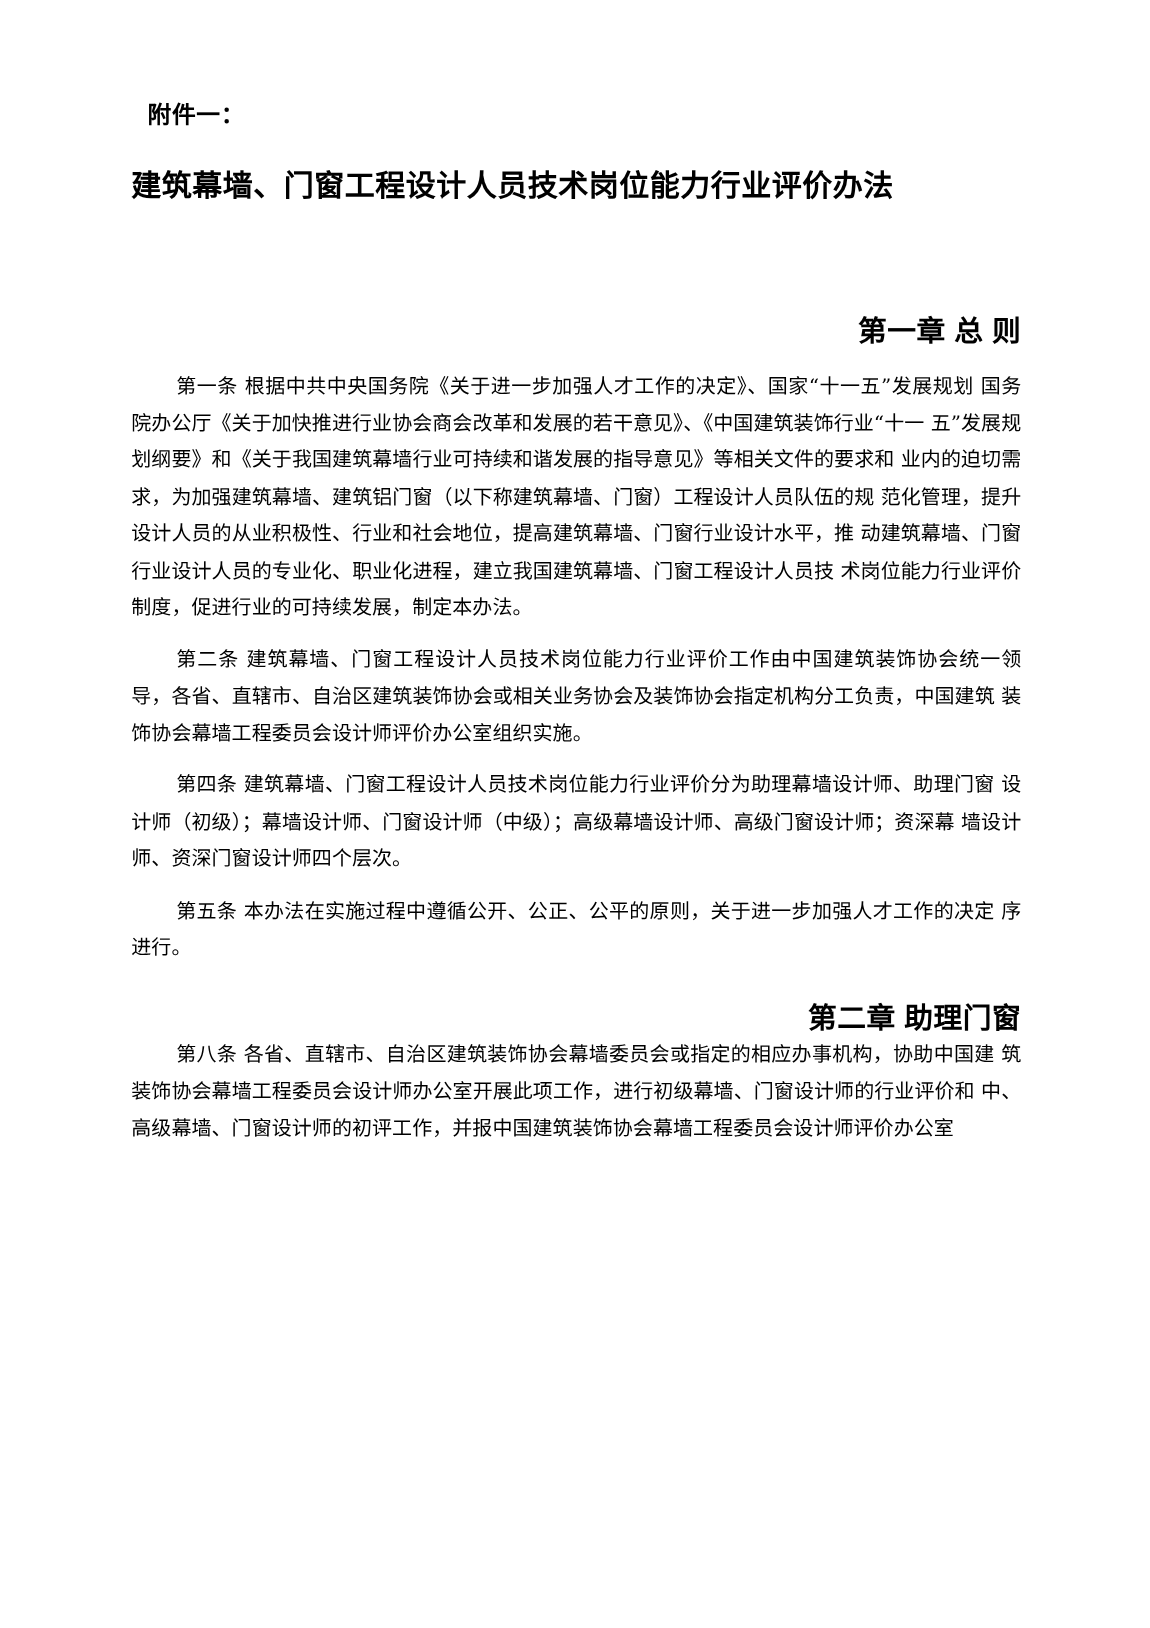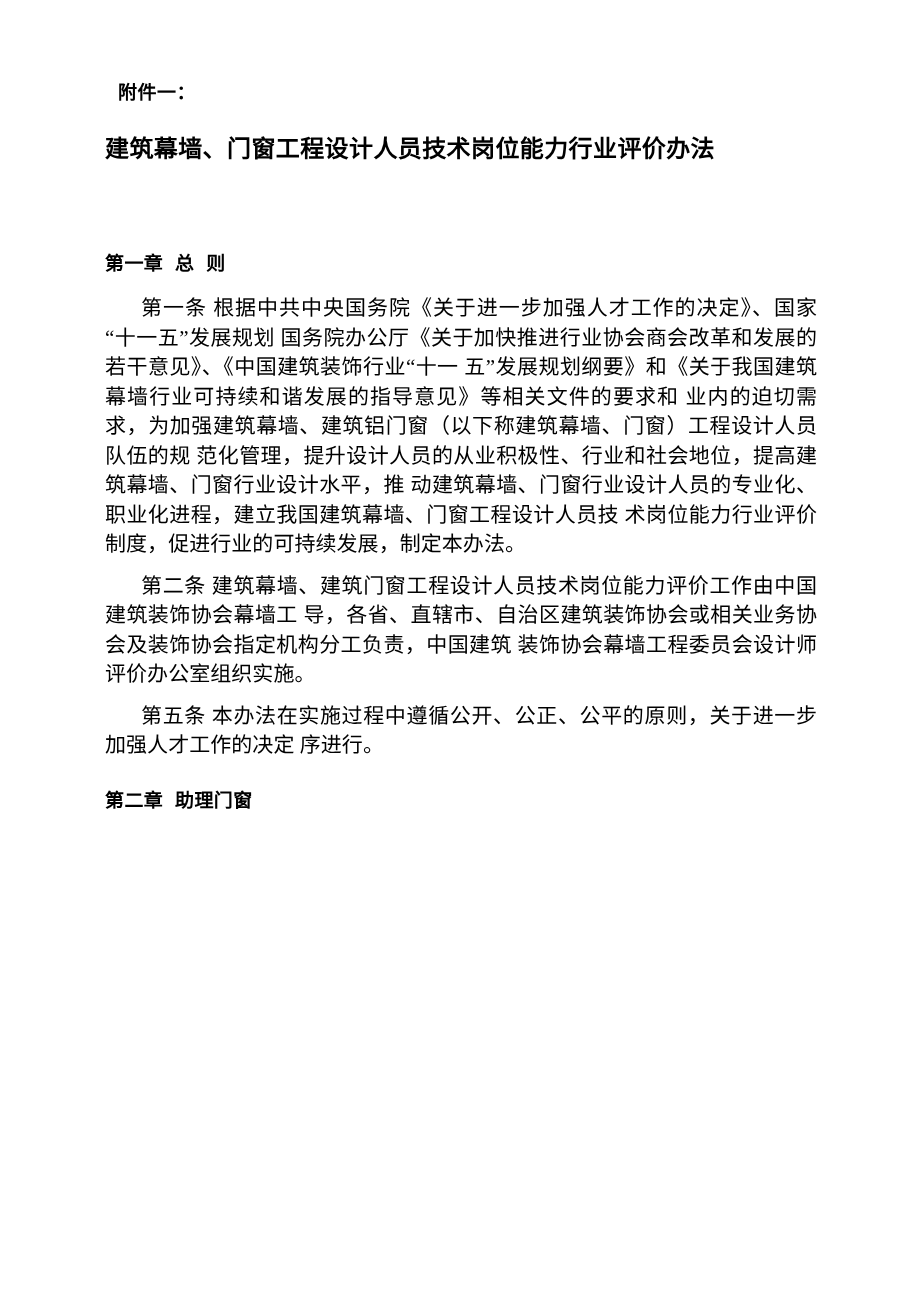--- a/index.html
+++ b/index.html
@@ -52,64 +52,65 @@
     font-weight: bold;
     line-height: 38px;
     letter-spacing: 0.4px;
     font-family: "DejaVu Sans", "Liberation Sans", sans-serif;
     white-space: nowrap;
   }
 
   
   .chapter-heading {
     margin: 0;
-    text-align: left;
-    font-size: 19px;
+    text-align: right;
+    font-size: 23px;
     font-weight: bold;
     line-height: 30px;
     letter-spacing: 0.4px;
-    font-family: Liberation Mono, monospace;
+    font-family: Liberation Sans, sans-serif;
   }
   .chapter-1 { padding-top: 82px; }
   .chapter-2 { padding-top: 26px; }
 
   
   .article {
     margin: 0;
-    font-size: 21px;
+    font-size: 16px;
     line-height: 29.5px;
     text-align: justify;
     text-justify: inter-ideograph;
     text-indent: 36px;
     letter-spacing: 0.05px;
     word-break: break-all;
-    font-family: Liberation Serif, serif;
   }
   .article + .article { margin-top: 12px; }
   .article-first { margin-top: 14px; }
 </style>
 </head>
 <body>
 
 <div class="page">
   <div class="content">
 
     <p class="attachment-label">附件一：</p>
 
     <h1 class="doc-title">建筑幕墙、门窗工程设计人员技术岗位能力行业评价办法</h1>
 
     <h2 class="chapter-heading chapter-1">第一章 总 则</h2>
 
     <p class="article article-first">第一条 根据中共中央国务院《关于进一步加强人才工作的决定》、国家“十一五”发展规划 国务院办公厅《关于加快推进行业协会商会改革和发展的若干意见》、《中国建筑装饰行业“十一 五”发展规划纲要》和《关于我国建筑幕墙行业可持续和谐发展的指导意见》等相关文件的要求和 业内的迫切需求，为加强建筑幕墙、建筑铝门窗（以下称建筑幕墙、门窗）工程设计人员队伍的规 范化管理，提升设计人员的从业积极性、行业和社会地位，提高建筑幕墙、门窗行业设计水平，推 动建筑幕墙、门窗行业设计人员的专业化、职业化进程，建立我国建筑幕墙、门窗工程设计人员技 术岗位能力行业评价制度，促进行业的可持续发展，制定本办法。</p>
 
-    <p class="article">第二条 建筑幕墙、建筑门窗工程设计人员技术岗位能力评价工作由中国建筑装饰协会幕墙工 导，各省、直辖市、自治区建筑装饰协会或相关业务协会及装饰协会指定机构分工负责，中国建筑 装饰协会幕墙工程委员会设计师评价办公室组织实施。</p>
+    <p class="article">第二条 建筑幕墙、门窗工程设计人员技术岗位能力行业评价工作由中国建筑装饰协会统一领 导，各省、直辖市、自治区建筑装饰协会或相关业务协会及装饰协会指定机构分工负责，中国建筑 装饰协会幕墙工程委员会设计师评价办公室组织实施。</p>
 
 
+    <p class="article">第四条 建筑幕墙、门窗工程设计人员技术岗位能力行业评价分为助理幕墙设计师、助理门窗 设计师（初级）；幕墙设计师、门窗设计师（中级）；高级幕墙设计师、高级门窗设计师；资深幕 墙设计师、资深门窗设计师四个层次。</p>
 
     <p class="article">第五条 本办法在实施过程中遵循公开、公正、公平的原则，关于进一步加强人才工作的决定 序进行。</p>
 
     <h2 class="chapter-heading chapter-2">第二章 助理门窗</h2>
 
 
 
+    <p class="article">第八条 各省、直辖市、自治区建筑装饰协会幕墙委员会或指定的相应办事机构，协助中国建 筑装饰协会幕墙工程委员会设计师办公室开展此项工作，进行初级幕墙、门窗设计师的行业评价和 中、高级幕墙、门窗设计师的初评工作，并报中国建筑装饰协会幕墙工程委员会设计师评价办公室</p>
 
   </div>
 </div>
 
 </body></html>

